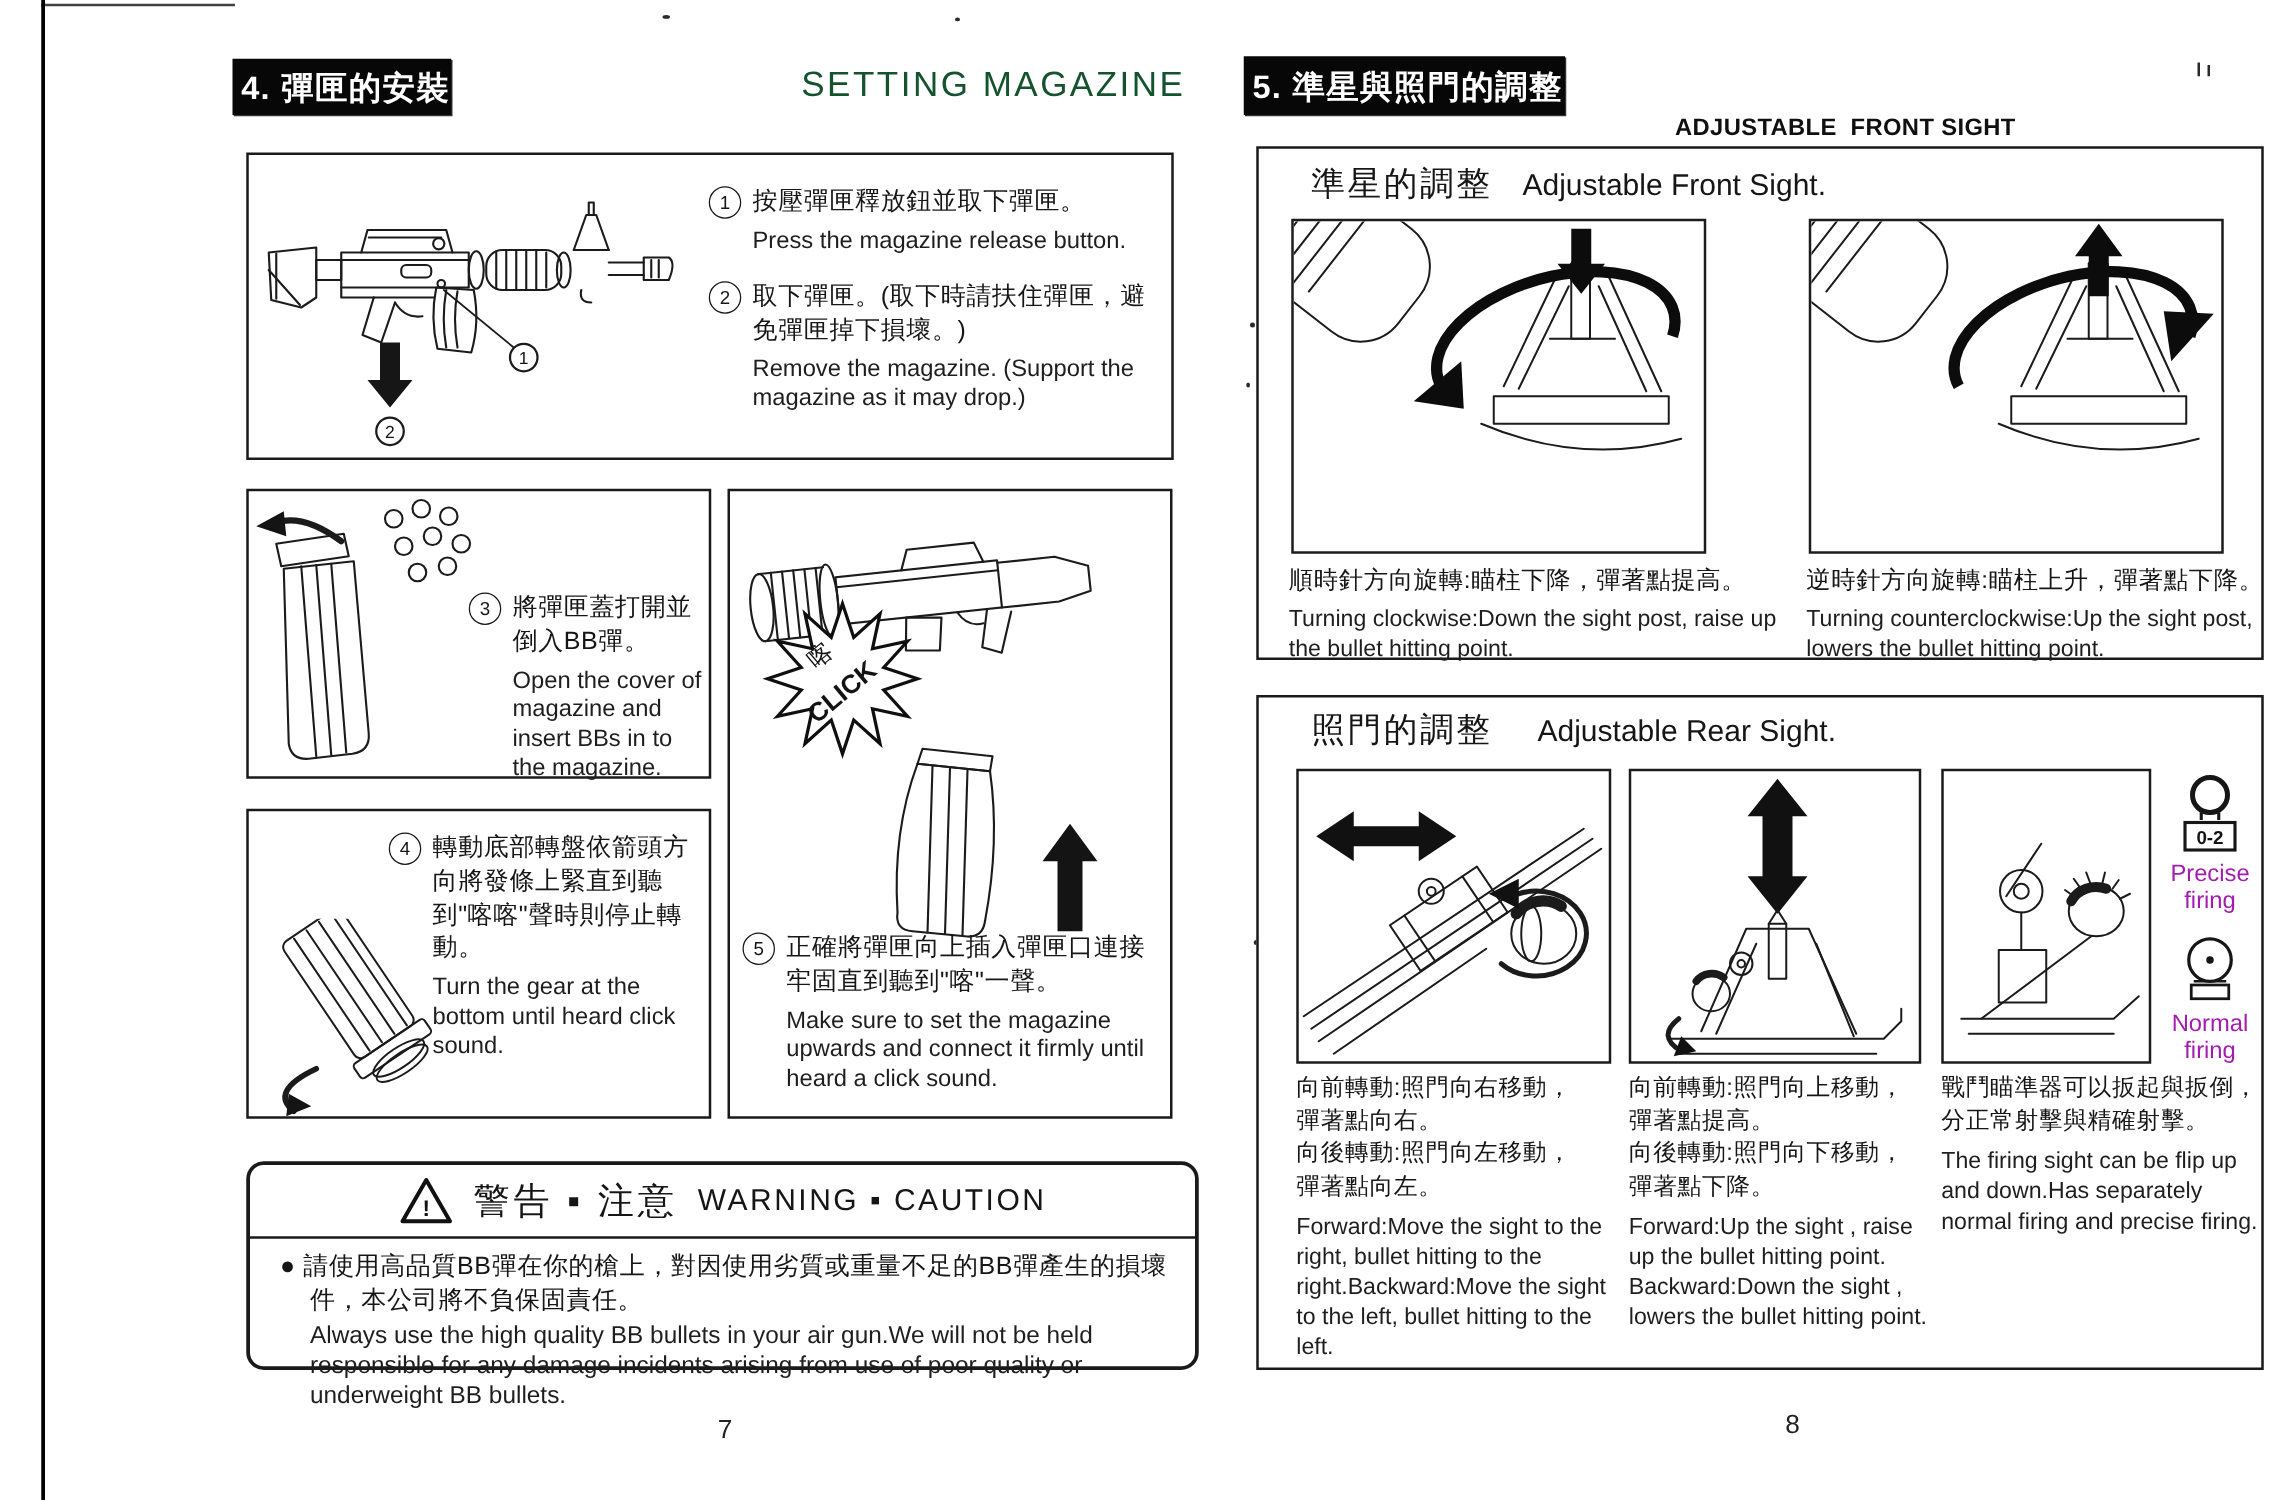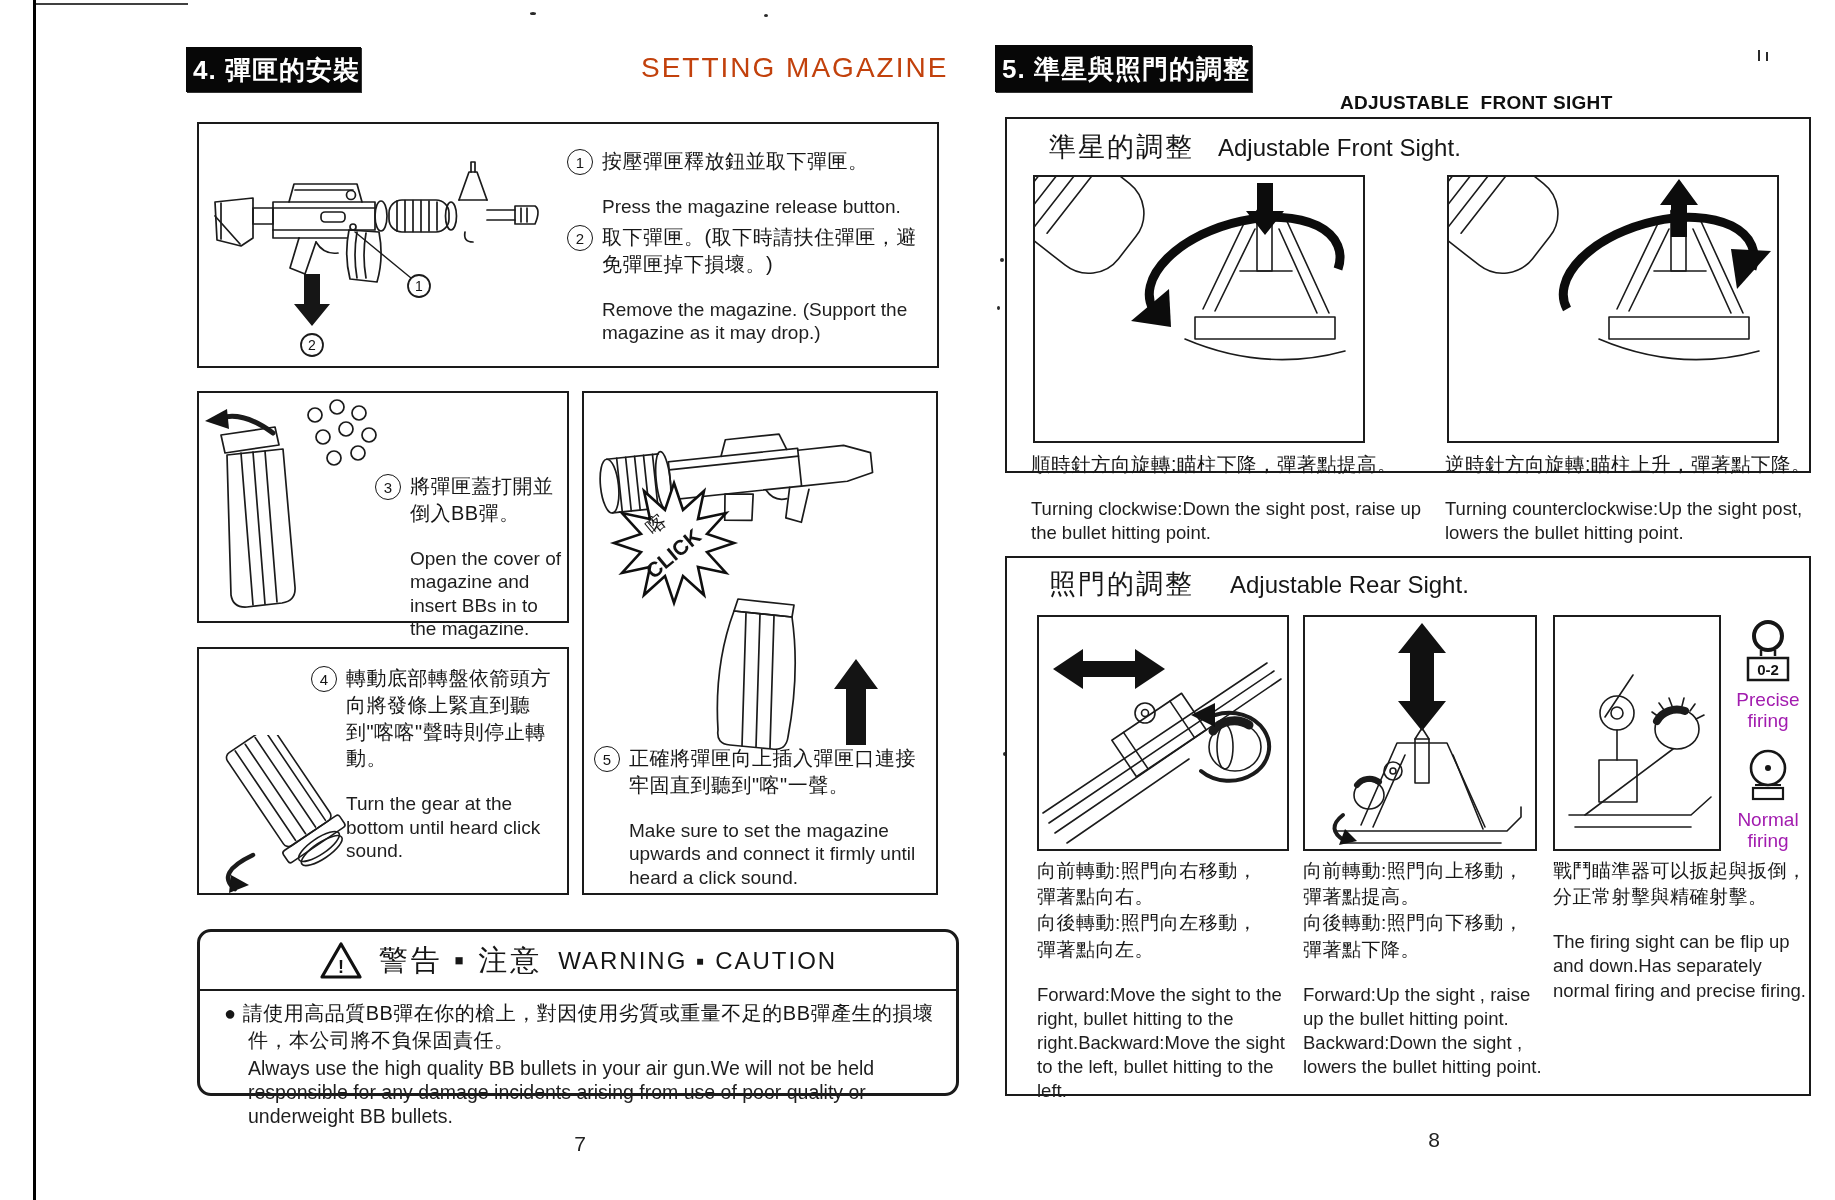--- a/index.html
+++ b/index.html
@@ -3,25 +3,25 @@
 <meta charset="utf-8">
 <style>
   html,body{margin:0;padding:0;background:#e8e8e8;}
   #page{position:relative;width:1835px;height:1200px;background:#ffffff;overflow:hidden;
         font-family:"Liberation Sans","DejaVu Sans",sans-serif;color:#161616;}
   .abs{position:absolute;}
   .box{position:absolute;border:2.5px solid #1a1a1a;background:#fff;box-sizing:border-box;}
   .inner-box{position:absolute;border:2px solid #1c1c1c;background:#fff;box-sizing:border-box;overflow:hidden;}
   .tab{position:absolute;background:#070707;color:#fff;font-weight:bold;white-space:nowrap;
        box-shadow:1px 1px 0 #333;}
-  .big-title{position:absolute;font-size:28px;letter-spacing:2px;color:#c2410c;white-space:pre-wrap;}
+  .big-title{position:absolute;font-size:28px;letter-spacing:2px;color:#14532d;white-space:pre-wrap;}
   .hdr-right{position:absolute;font-size:19px;font-weight:bold;line-height:22px;letter-spacing:.3px;
              color:#101010;white-space:pre-wrap;}
   .zh{font-size:20px;line-height:1.34;letter-spacing:.5px;color:#161616;white-space:pre-line;}
-  .en{font-size:19px;line-height:1.24;color:#1e1e1e;margin-top:20px;}
+  .en{font-size:19px;line-height:1.24;color:#1e1e1e;margin-top:6px;}
   .step{position:absolute;display:flex;gap:9px;}
   .circle-num{flex:none;width:24px;height:24px;border:1.9px solid #161616;border-radius:50%;
               display:flex;align-items:center;justify-content:center;font-size:15px;margin-top:1px;
               background:#fff;}
   .sec-heading{position:absolute;display:flex;align-items:baseline;gap:24px;}
   .sec-heading .h-zh{font-size:27px;letter-spacing:2px;}
   .sec-heading .h-en{font-size:24px;}
   .cap{position:absolute;}
   .cap .zh{font-size:19.5px;}
   .cap .en{font-size:18.5px;line-height:1.3;}
@@ -225,21 +225,21 @@
   </div>
 
   <div class="pageno" style="left:560px;top:1132px;width:40px;text-align:center;">7</div>
 
   <div class="tab" style="left:995px;top:45px;width:250px;height:47px;font-size:26px;line-height:48px;padding-left:7px;letter-spacing:1px;">5. 準星與照門的調整</div>
   <div class="hdr-right" style="left:1340px;top:48px;">
     <div>ADJUSTABLE  FRONT SIGHT</div>
     <div>AND REAR SIGHT</div>
   </div>
 
-  <div class="box" style="left:1005px;top:117px;width:806px;height:356px;">
+  <div class="box" style="left:1005px;top:117px;width:806px;height:411px;">
     <div class="sec-heading" style="left:42px;top:10px;">
       <span class="h-zh">準星的調整</span>
       <span class="h-en">Adjustable Front Sight.</span>
     </div>
 
     <div class="inner-box" style="left:26px;top:56px;width:332px;height:268px;">
       <svg width="332" height="268" viewBox="0 0 332 268">
         <g fill="none" stroke="#1b1b1b" stroke-width="1.6" stroke-linejoin="round" stroke-linecap="round">
           <g transform="rotate(38 40 40)">
             <rect x="-150" y="-20" width="250" height="104" rx="38"></rect>

